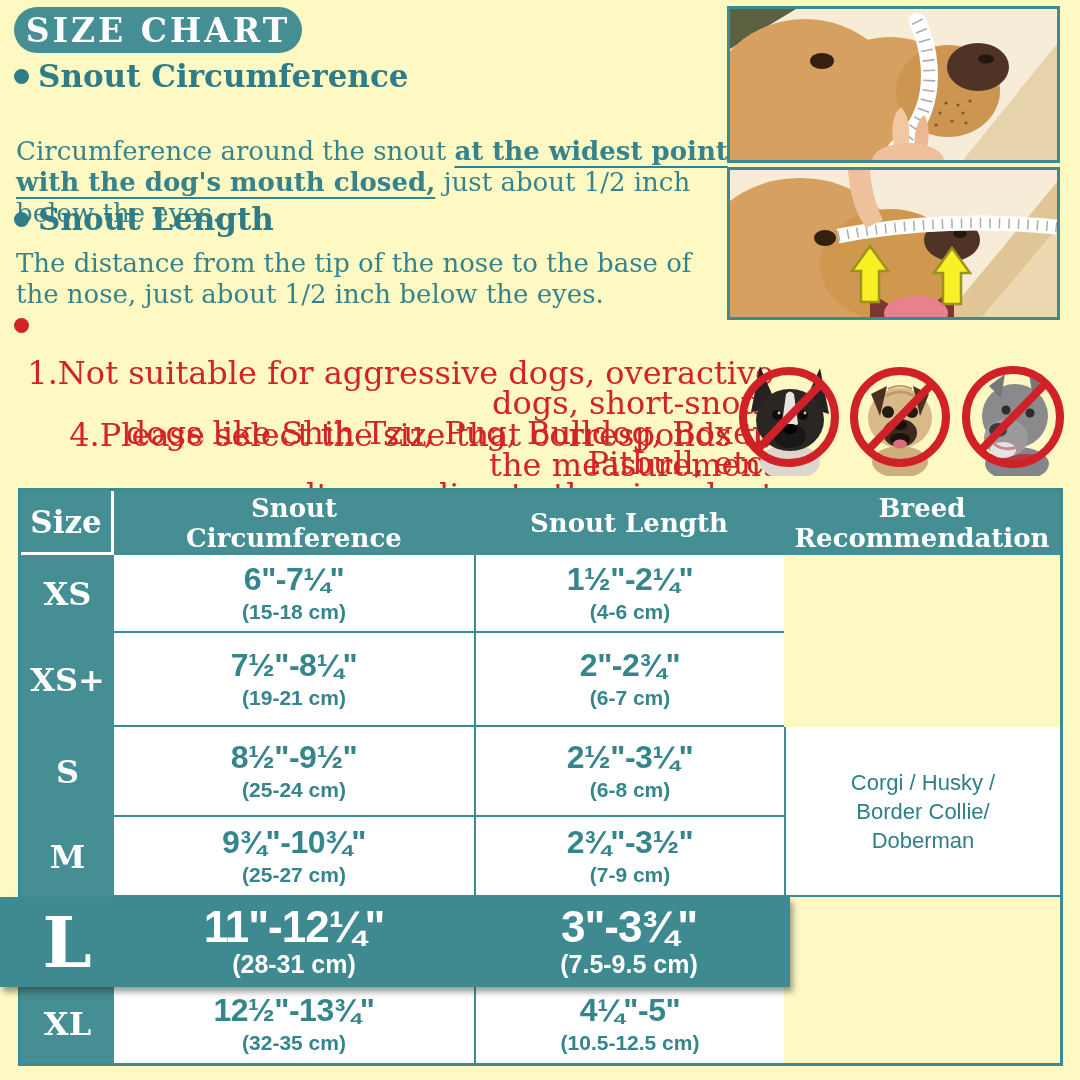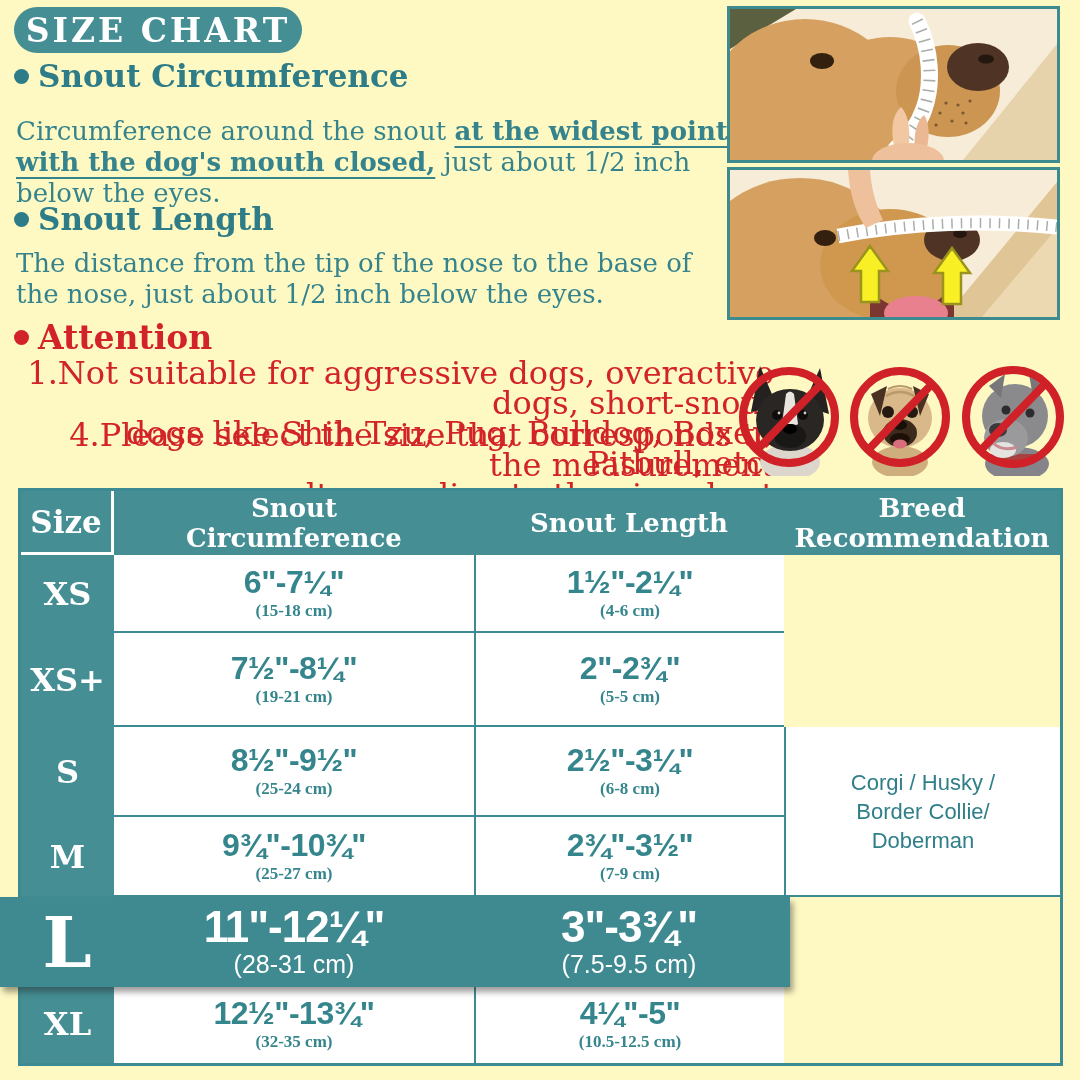--- a/index.html
+++ b/index.html
@@ -64,21 +64,21 @@
   }
   .hsize{ font-size:31px; border-right:3px solid #ffffff; border-bottom:3px solid #ffffff; }
   .tealcol{ background:#448e94; color:#ffffff; font-weight:bold; font-size:32px; }
   .vline{ border-left:2px solid #3d8b92; }
   .bline{ border-bottom:2px solid #3d8b92; }
   .val{
     font-family:"Liberation Sans", sans-serif; font-weight:bold; font-size:32px;
     color:#35858d; line-height:1.15; letter-spacing:-0.5px;
   }
   .cm{
-    font-family:Liberation Serif, serif; font-weight:600; font-size:17px;
+    font-family:Liberation Sans, sans-serif; font-weight:600; font-size:21px;
     color:#35858d; line-height:1.3;
   }
   .breed{
     font-family:"Liberation Sans", sans-serif; font-size:22px; color:#2f7f89;
     line-height:29px; white-space:pre-line;
   }
   
   .l-band{
     position:absolute; left:0; top:897px; width:790px; height:90px;
     background:#3e8a90; box-shadow:3px 5px 6px rgba(40,40,40,0.45);
@@ -92,53 +92,52 @@
     position:absolute; top:0; height:90px; display:flex; flex-direction:column;
     align-items:center; justify-content:center;
   }
   .band-circ{ left:134px; width:320px; }
   .band-len{ left:469px; width:320px; }
   .band-val{
     font-family:"Liberation Sans", sans-serif; font-weight:bold; font-size:44px;
     color:#ffffff; line-height:1.0; letter-spacing:-1px;
   }
   .band-cm{
-    font-family:"Liberation Sans", sans-serif; font-weight:400; font-size:25px;
+    font-family:"Liberation Sans", sans-serif; font-weight:700; font-size:25px;
     color:#ffffff; line-height:1.2;
   }
 </style>
 </head>
 <body>
 
 <div class="page">
 
   <div class="pill">
     <span>SIZE CHART</span>
   </div>
 
   <div class="heading h-teal" style="top:58px">
     <span class="bullet"></span>
     <span>Snout Circumference</span>
   </div>
-  <div class="para" style="top:85px">
+  <div class="para" style="top:105px">
     <span>Circumference around the snout </span><span class="bu">at the widest point
 with the dog's mouth closed,</span><span> just about 1/2 inch
 below the eyes.</span>
   </div>
 
   <div class="heading h-teal" style="top:201px">
     <span class="bullet"></span>
     <span>Snout Length</span>
   </div>
   <div class="para" style="top:248px">The distance from the tip of the nose to the base of
 the nose, just about 1/2 inch below the eyes.</div>
 
   <div class="heading h-red" style="top:318px">
     <span class="bullet"></span>
-    <span>Attention</span>
   </div>
   <div class="red-para" style="top:358px">1.Not suitable for aggressive dogs, overactive dogs, short-snout
 dogs like Shih Tzu, Pug, Bulldog, Boxer, Pitbull, etc.</div>
   <div class="red-para" style="top:420px">4.Please select the size that corresponds to the measurement
 result according to the size chart</div>
 
   <div class="photo" style="top:6px; height:157px;">
     <svg width="327" height="151" viewBox="0 0 327 151">
       <rect width="327" height="151" fill="#f7ecd8"></rect>
       <polygon points="233,151 327,35 327,151" fill="#e6d2ab"></polygon>
@@ -276,21 +275,21 @@
       <div class="val">12½"-13¾"</div>
       <div class="cm">(32-35 cm)</div>
     </div>
 
     <div class="cell vline bline" style="grid-row:2;grid-column:3">
       <div class="val">1½"-2¼"</div>
       <div class="cm">(4-6 cm)</div>
     </div>
     <div class="cell vline bline" style="grid-row:3;grid-column:3">
       <div class="val">2"-2¾"</div>
-      <div class="cm">(5-5 cm)</div>
+      <div class="cm">(6-7 cm)</div>
     </div>
     <div class="cell vline bline" style="grid-row:4;grid-column:3">
       <div class="val">2½"-3¼"</div>
       <div class="cm">(6-8 cm)</div>
     </div>
     <div class="cell vline bline" style="grid-row:5;grid-column:3">
       <div class="val">2¾"-3½"</div>
       <div class="cm">(7-9 cm)</div>
     </div>
     <div class="cell vline bline" style="grid-row:6;grid-column:3"></div>

